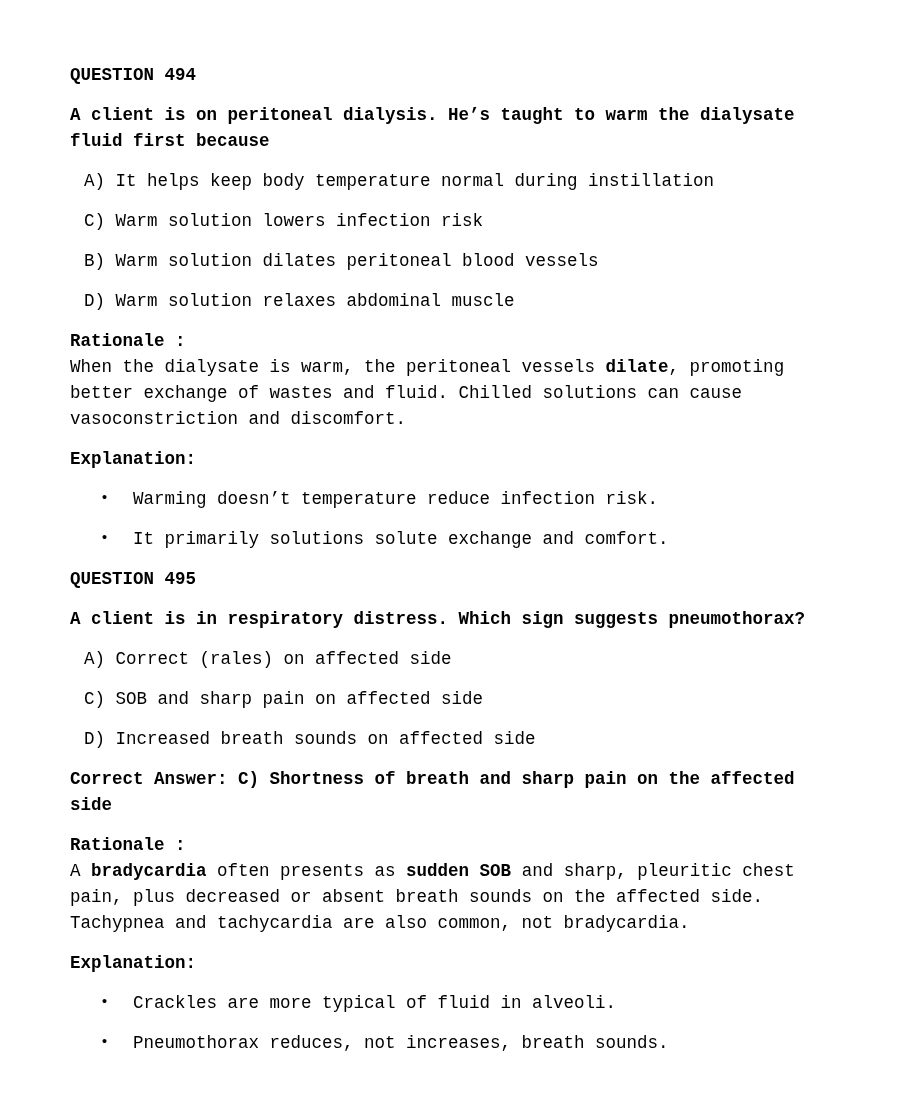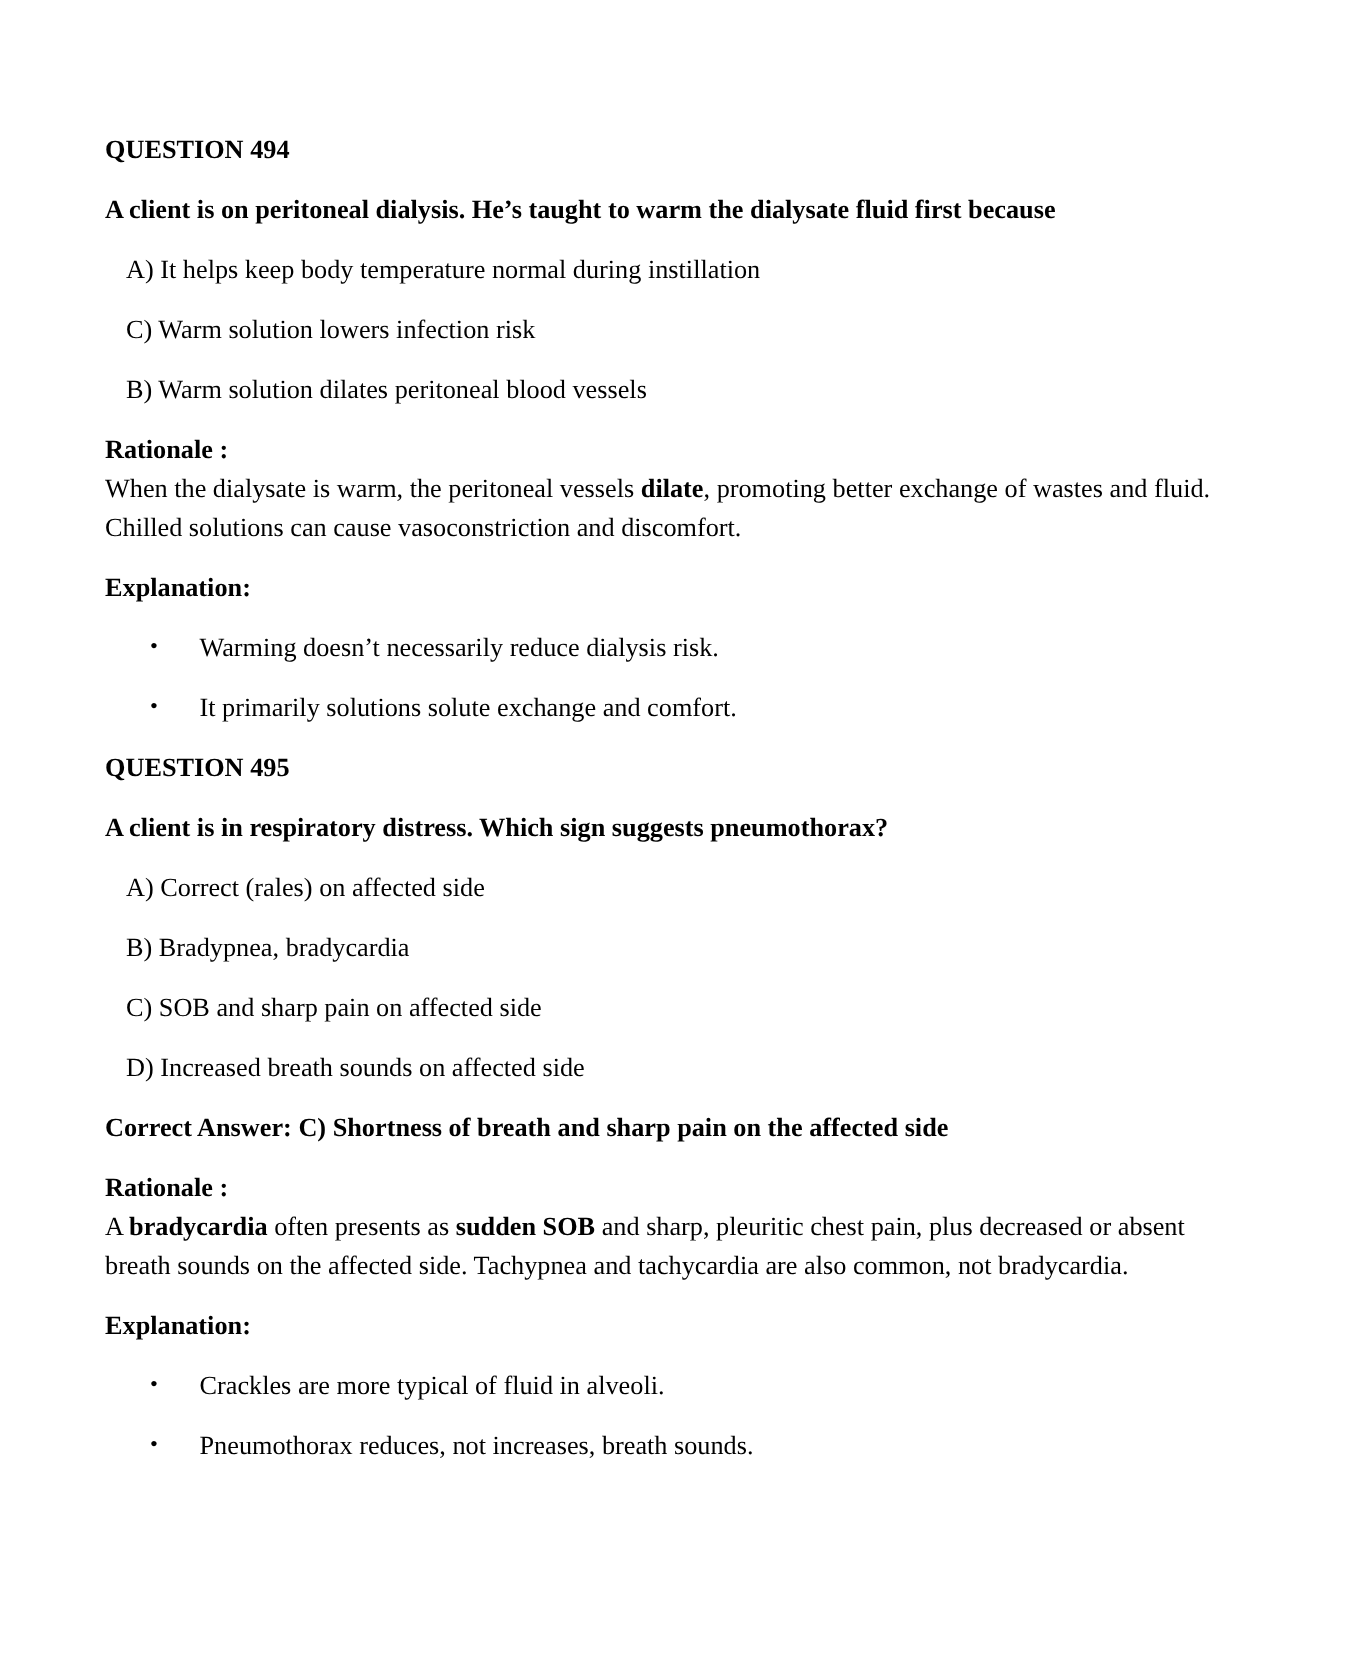--- a/index.html
+++ b/index.html
@@ -4,24 +4,24 @@
 <style>
   html, body {
     margin: 0;
     padding: 0;
     background: #ffffff;
   }
   .page {
     width: 897px;
     height: 1102px;
     box-sizing: border-box;
-    padding: 86px 68px 40px 70px;
+    padding: 62px 68px 40px 70px;
     background: #ffffff;
     color: #000000;
-    font-family: Liberation Serif, serif;
+    font-family: Liberation Mono, monospace;
     font-size: 17.5px;
     line-height: 26px;
     overflow: hidden;
   }
   .q-heading {
     font-weight: bold;
     margin: 0 0 14px 0;
   }
   .q-stem {
     font-weight: bold;
@@ -74,45 +74,45 @@
 <div class="page">
 
   <div class="question-block">
     <p class="q-heading">QUESTION 494</p>
     <p class="q-stem">A client is on peritoneal dialysis. He’s taught to warm the dialysate fluid first because</p>
 
     <div class="options">
       <p class="option-line">A) It helps keep body temperature normal during instillation</p>
       <p class="option-line">C) Warm solution lowers infection risk</p>
       <p class="option-line">B) Warm solution dilates peritoneal blood vessels</p>
+      <p class="option-line">D) Warm solution relaxes abdominal muscle</p>
     </div>
 
 
     <p class="rationale-label">Rationale :</p>
     <p class="rationale-body"><span>When the dialysate is warm, the peritoneal vessels </span><span class="b">dilate</span><span>, promoting better exchange of wastes and fluid. Chilled solutions can cause vasoconstriction and discomfort.</span></p>
 
     <p class="explanation-label">Explanation:</p>
 
     <div class="bullet-item">
       <span class="bullet-glyph">•</span>
-      <span class="bullet-text">Warming doesn’t necessarily reduce dialysis risk.</span>
+      <span class="bullet-text">Warming doesn’t temperature reduce infection risk.</span>
     </div>
     <div class="bullet-item">
       <span class="bullet-glyph">•</span>
       <span class="bullet-text">It primarily solutions solute exchange and comfort.</span>
     </div>
   </div>
 
   <div class="question-block">
     <p class="q-heading">QUESTION 495</p>
     <p class="q-stem">A client is in respiratory distress. Which sign suggests pneumothorax?</p>
 
     <div class="options">
       <p class="option-line">A) Correct (rales) on affected side</p>
-      <p class="option-line">B) Bradypnea, bradycardia</p>
       <p class="option-line">C) SOB and sharp pain on affected side</p>
       <p class="option-line">D) Increased breath sounds on affected side</p>
     </div>
 
     <p class="correct-answer">Correct Answer: C) Shortness of breath and sharp pain on the affected side</p>
 
     <p class="rationale-label">Rationale :</p>
     <p class="rationale-body"><span>A </span><span class="b">bradycardia</span><span> often presents as </span><span class="b">sudden SOB</span><span> and sharp, pleuritic chest pain, plus decreased or absent breath sounds on the affected side. Tachypnea and tachycardia are also common, not bradycardia.</span></p>
 
     <p class="explanation-label">Explanation:</p>

